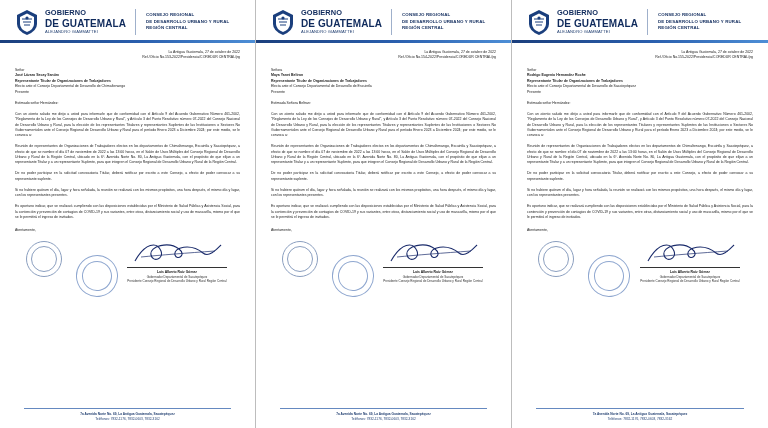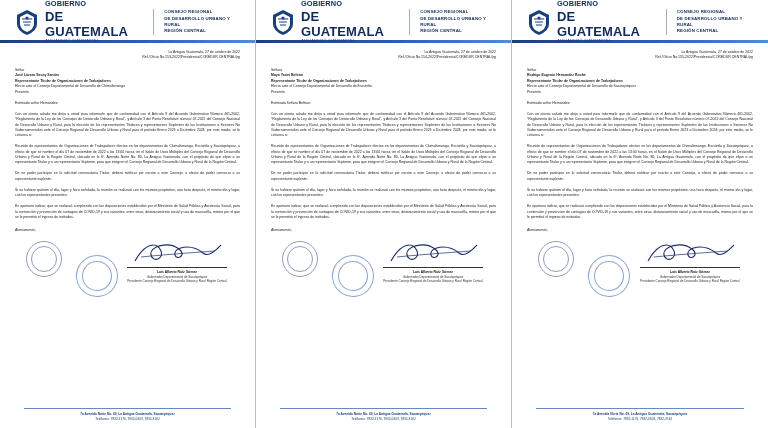--- a/index.html
+++ b/index.html
@@ -31,21 +31,21 @@
   .coa{
     width:26px;height:30px;flex:0 0 26px;
     position:relative;
   }
   .coa svg{display:block;}
   .gob{
     font-size:5.6px;line-height:1.18;color:#0f2a5c;
     font-weight:bold;letter-spacing:.2px;
   }
   .gob .g1{font-size:7.4px;font-weight:bold;letter-spacing:.1px;}
-  .gob .g2{font-size:13px;font-weight:bold;letter-spacing:.1px;}
+  .gob .g2{font-size:10px;font-weight:bold;letter-spacing:.1px;}
   .gob .g3{font-size:4.1px;font-weight:normal;letter-spacing:.1px;color:#203e70;}
   .vrule{
     width:1px;height:26px;background:#9fb0cb;margin:0 5px 0 4px;flex:0 0 1px;
   }
   .codeur{
     font-size:4.4px;line-height:1.45;color:#0f2a5c;font-weight:bold;
     letter-spacing:.15px;text-transform:uppercase;
   }
   .blueline{
     height:3px;width:100%;

